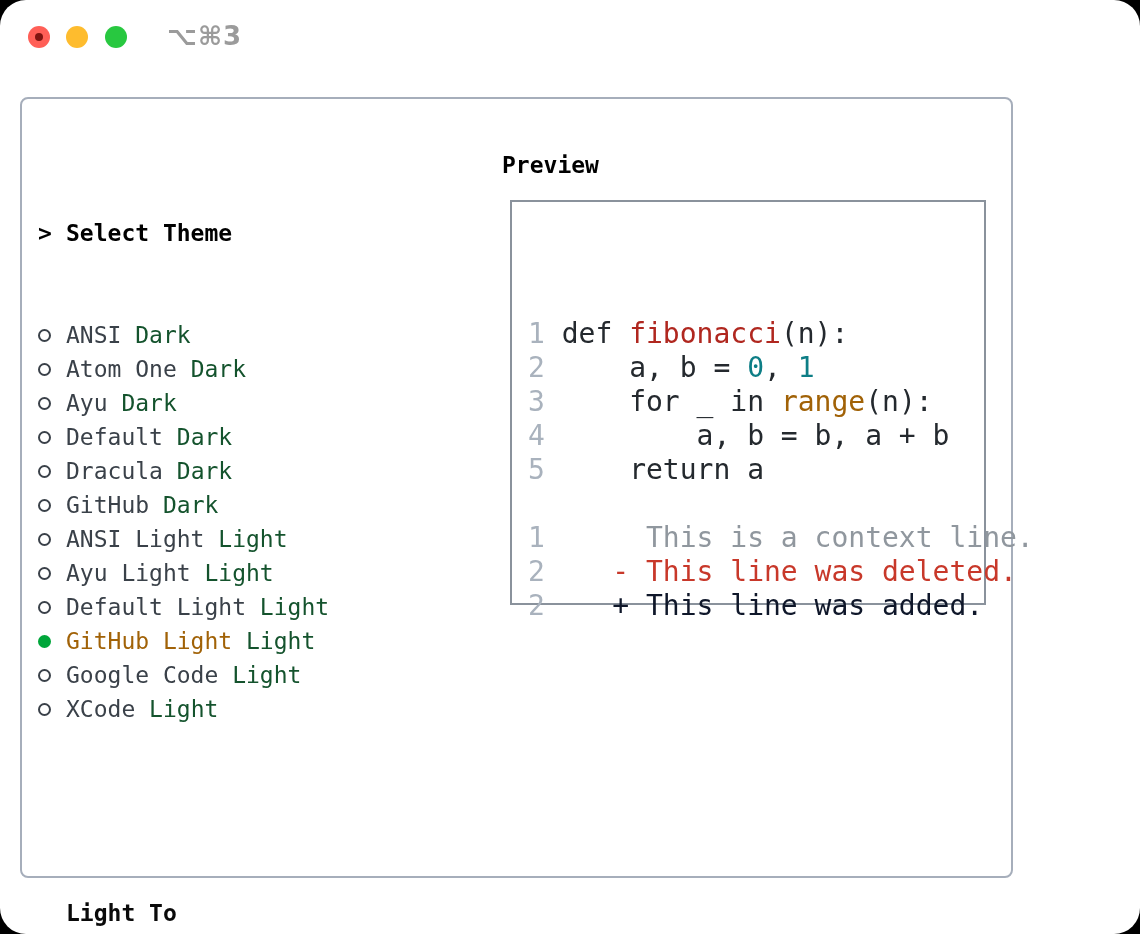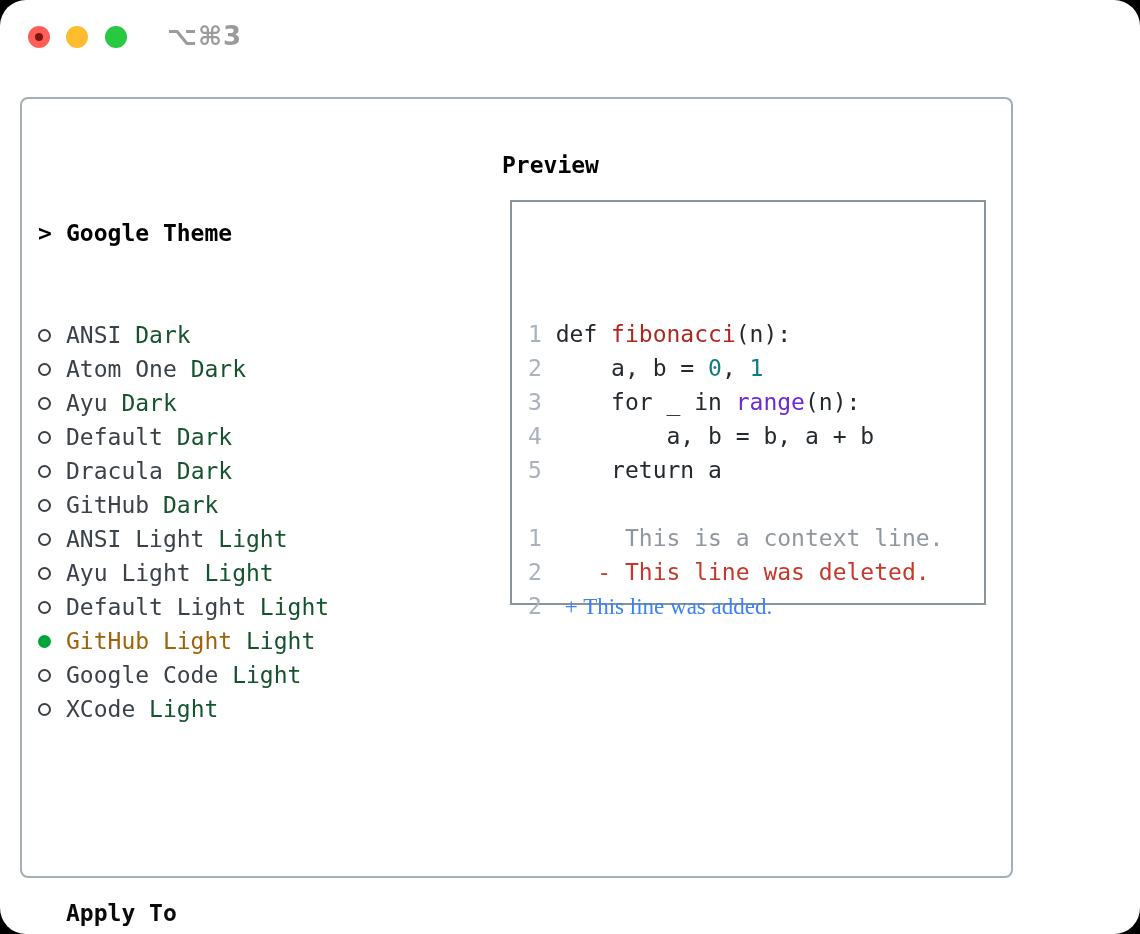--- a/index.html
+++ b/index.html
@@ -29,50 +29,50 @@
   .row.selected .name{color:#a16207;}
   .hdr{font-weight:bold;color:#000;}
   .apply-hdr{color:#0a0a0a;}
   .suffix{color:#14532d;margin-left:1ch;}
   .spacer{height:34px;}
   
   .preview-title{position:absolute;left:480px;top:49px;font-size:23px;line-height:34px;
                  font-weight:bold;color:#000;}
   .preview-box{position:absolute;left:488px;top:101px;width:476px;height:405px;
                border:2px solid #8a929c;box-sizing:border-box;background:#fff;
-               padding:47px 0 0 16px;font-size:23px;line-height:34px;white-space:pre;}
+               padding:47px 0 0 16px;font-size:28px;line-height:34px;white-space:pre;}
   .line{height:34px;}
   .ln{color:#a9b2bd;}
   .t-pl{color:#24292e;}
   .t-fn{color:#b0271f;}
   .t-num{color:#0d7e86;}
-  .t-call{color:#6d28d9;}
+  .t-call{color:#a16207;}
   .t-ctx{color:#90979e;text-align:center;}
   .t-del{color:#c8382a;margin-top:26px;}
-  .t-add{color:#3b82f6;font-family:Liberation Serif, serif;}
+  .t-add{color:#0f172a;}
 </style>
 </head>
 <body>
 
 <div class="window">
   <div class="titlebar">
     <span class="tl tl-close">
         <span class="inner-dot"></span>
       </span>
     <span class="tl tl-min"></span>
     <span class="tl tl-max"></span>
     <span class="win-title">⌥⌘3</span>
   </div>
 
   <div class="panel">
     <div class="left-col">
-      <div class="row hdr"><span class="marker hdr-marker">&gt;</span><span>Google Theme</span></div>
+      <div class="row hdr"><span class="marker hdr-marker">&gt;</span><span>Select Theme</span></div>
       <div id="theme-list"><div class="row"><span class="marker"><span class="dot"></span></span><span class="name">ANSI</span><span class="suffix">Dark</span></div><div class="row"><span class="marker"><span class="dot"></span></span><span class="name">Atom One</span><span class="suffix">Dark</span></div><div class="row"><span class="marker"><span class="dot"></span></span><span class="name">Ayu</span><span class="suffix">Dark</span></div><div class="row"><span class="marker"><span class="dot"></span></span><span class="name">Default</span><span class="suffix">Dark</span></div><div class="row"><span class="marker"><span class="dot"></span></span><span class="name">Dracula</span><span class="suffix">Dark</span></div><div class="row"><span class="marker"><span class="dot"></span></span><span class="name">GitHub</span><span class="suffix">Dark</span></div><div class="row"><span class="marker"><span class="dot"></span></span><span class="name">ANSI Light</span><span class="suffix">Light</span></div><div class="row"><span class="marker"><span class="dot"></span></span><span class="name">Ayu Light</span><span class="suffix">Light</span></div><div class="row"><span class="marker"><span class="dot"></span></span><span class="name">Default Light</span><span class="suffix">Light</span></div><div class="row selected"><span class="marker"><span class="dot sel"></span></span><span class="name">GitHub Light</span><span class="suffix">Light</span></div><div class="row"><span class="marker"><span class="dot"></span></span><span class="name">Google Code</span><span class="suffix">Light</span></div><div class="row"><span class="marker"><span class="dot"></span></span><span class="name">XCode</span><span class="suffix">Light</span></div></div>
       <div class="spacer"></div>
-      <div class="row hdr apply-hdr"><span class="marker"></span><span>Apply To</span></div>
+      <div class="row hdr apply-hdr"><span class="marker"></span><span>Light To</span></div>
       
       
       
       
     </div>
 
     <div class="preview-title">Preview</div>
     <div class="preview-box">
       <div id="code-block"><div class="line"><span class="ln">1</span><span class="t-pl"> def </span><span class="t-fn">fibonacci</span><span class="t-pl">(n):</span></div><div class="line"><span class="ln">2</span><span class="t-pl">     a, b = </span><span class="t-num">0</span><span class="t-pl">, </span><span class="t-num">1</span></div><div class="line"><span class="ln">3</span><span class="t-pl">     for _ in </span><span class="t-call">range</span><span class="t-pl">(n):</span></div><div class="line"><span class="ln">4</span><span class="t-pl">         a, b = b, a + b</span></div><div class="line"><span class="ln">5</span><span class="t-pl">     return a</span></div><div class="spacer"></div><div class="line"><span class="ln">1</span><span class="t-ctx">      This is a context line.</span></div><div class="line"><span class="ln">2</span><span class="t-del">    - This line was deleted.</span></div><div class="line"><span class="ln">2</span><span class="t-add">    + This line was added.</span></div></div>
     </div>

